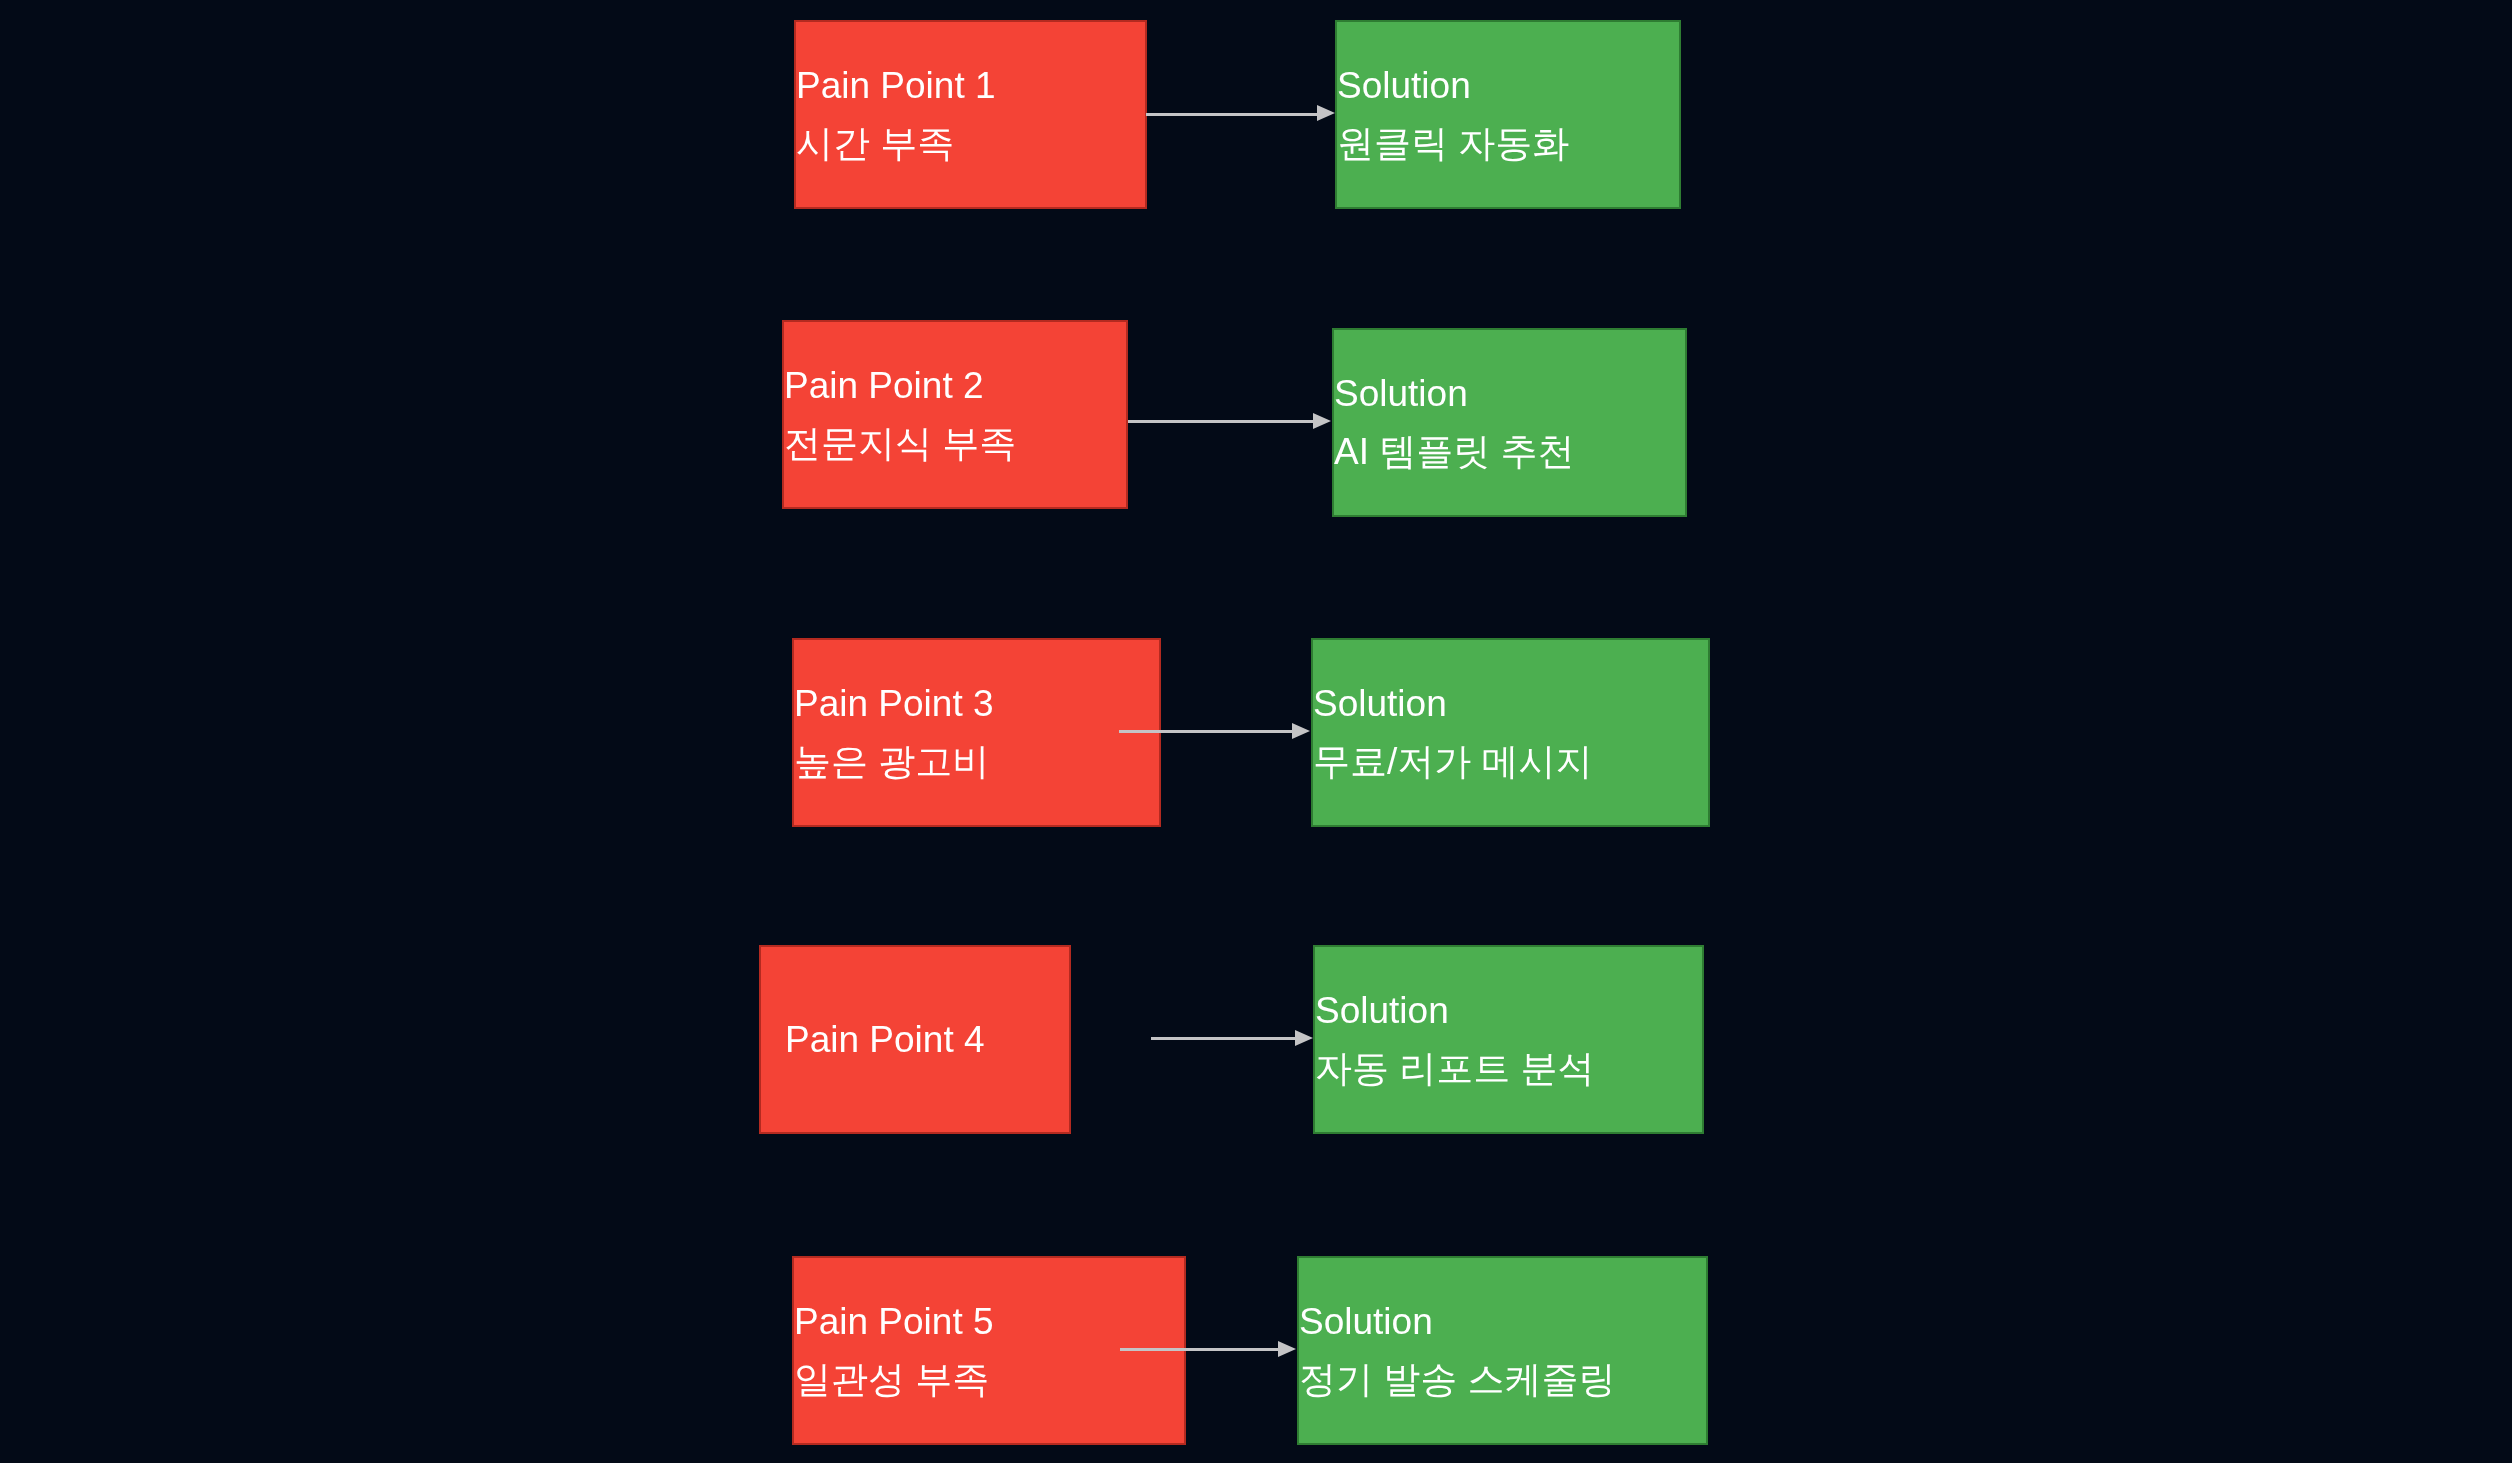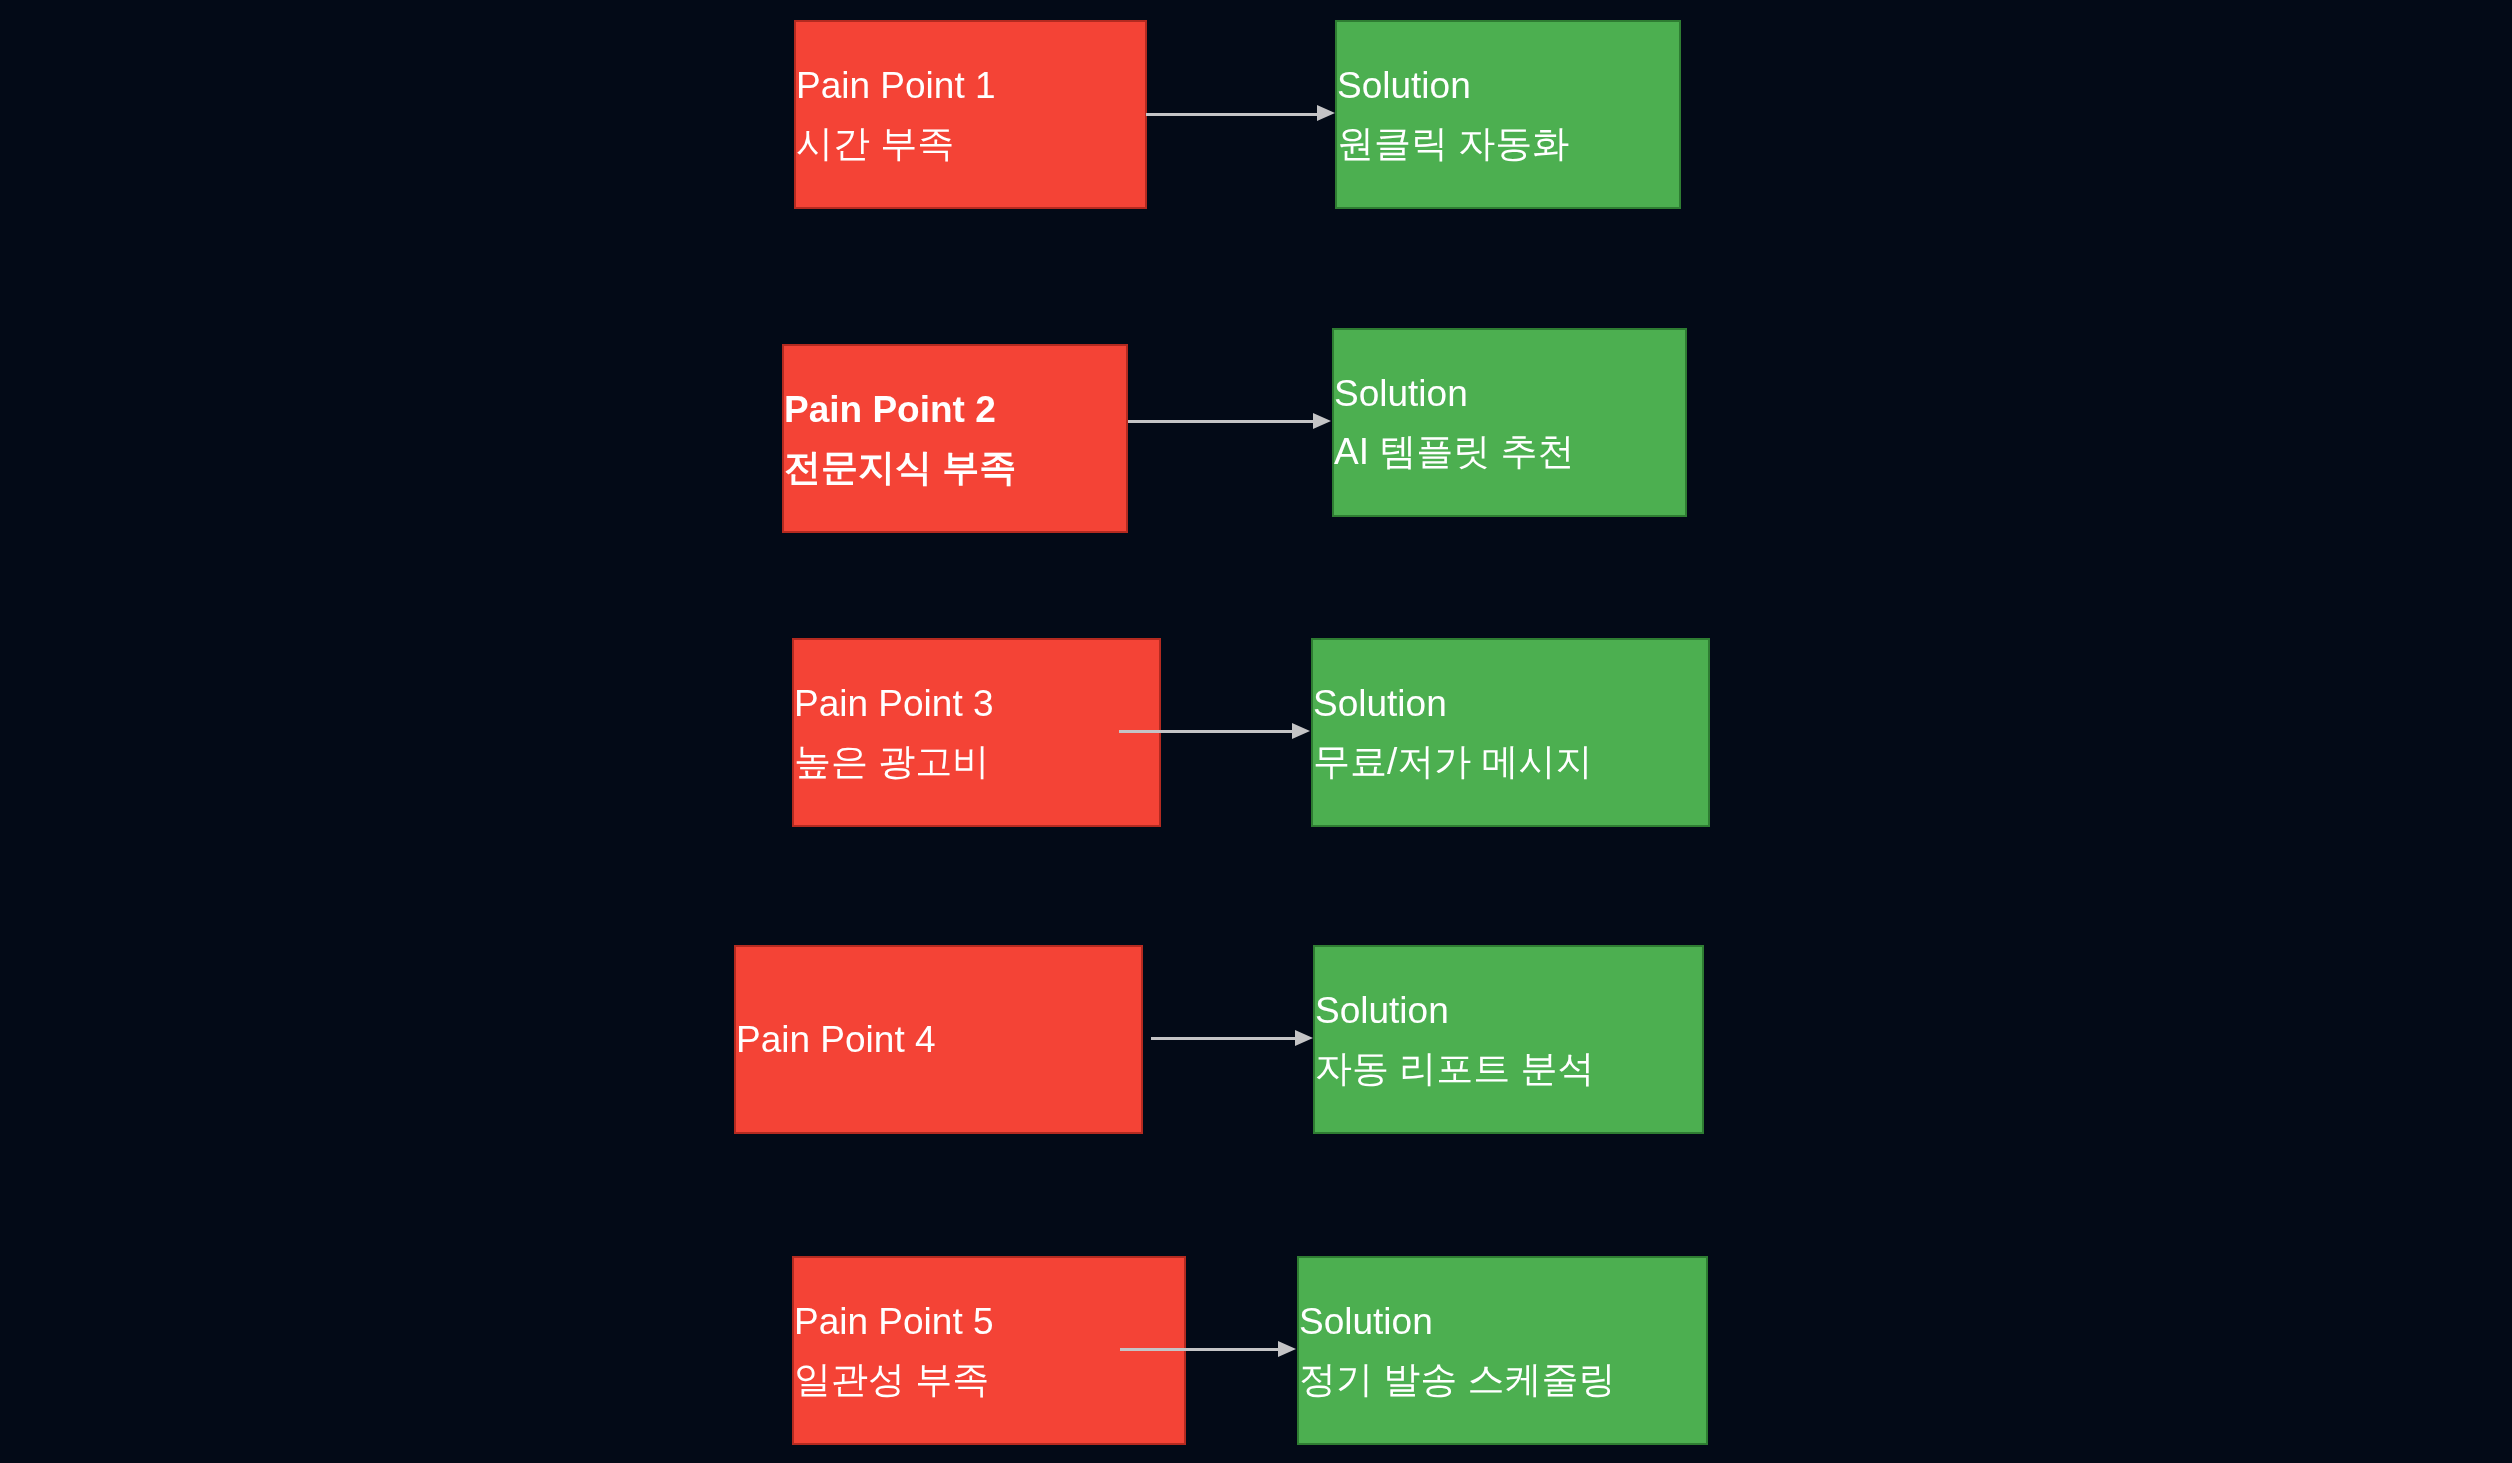--- a/index.html
+++ b/index.html
@@ -50,31 +50,31 @@
     border-bottom: 8.3px solid transparent;
     border-left: 18.5px solid var(--arrow, #c4c4c6);
   }
 
   
   .p1 { left: 794px;  top: 20.3px;   width: 353px; }
   .s1 { left: 1335px; top: 20.3px;   width: 346px; }
   .a1 { left: 1146px; top: 113px;  width: 171px; }
   .h1 { left: 1317px; top: 105px; }
   
-  .p2 { left: 782px;  top: 344px;  width: 346px; font-weight: bold; }
+  .p2 { left: 782px;  top: 320px;  width: 346px; }
   .s2 { left: 1332px; top: 328px;  width: 355px; }
   .a2 { left: 1128px; top: 420px;  width: 186px; }
   .h2 { left: 1313px; top: 413px; }
   
   .p3 { left: 792px;  top: 638px;  width: 369px; }
   .s3 { left: 1311px; top: 638px;  width: 399px; }
   .a3 { left: 1119px; top: 730px;  width: 174px; }
   .h3 { left: 1292px; top: 723px; }
   
-  .p4 { left: 734px;  top: 945px; width: 409px; }
+  .p4 { left: 759px;  top: 945px; width: 312px; padding-left: 24px; }
   .s4 { left: 1313px; top: 945px; width: 391px; }
   .a4 { left: 1151px; top: 1037px; width: 144px; }
   .h4 { left: 1295px; top: 1030px; }
   
   .p5 { left: 792px;  top: 1256px; width: 394px; }
   .s5 { left: 1297px; top: 1256px; width: 411px; }
   .a5 { left: 1120px; top: 1348px; width: 159px; }
   .h5 { left: 1278px; top: 1341px; }
 </style>
 </head>

